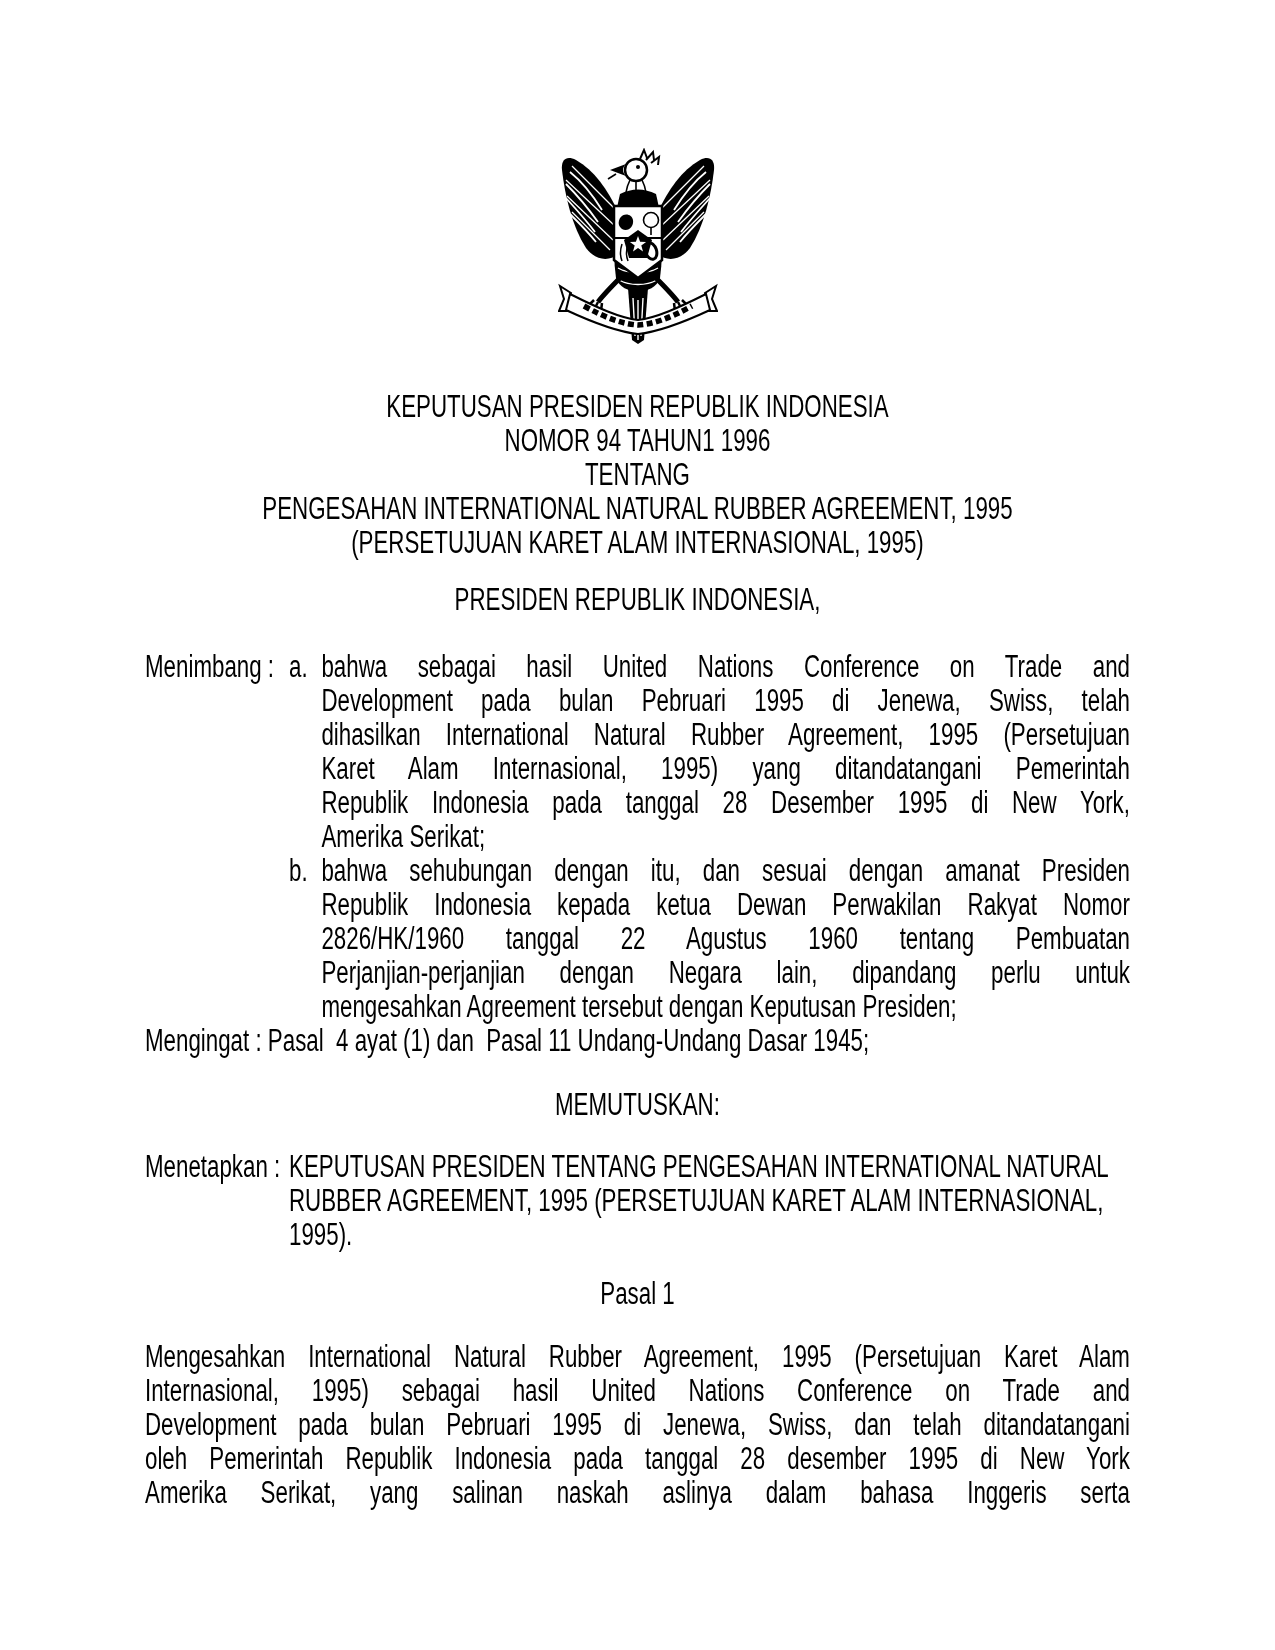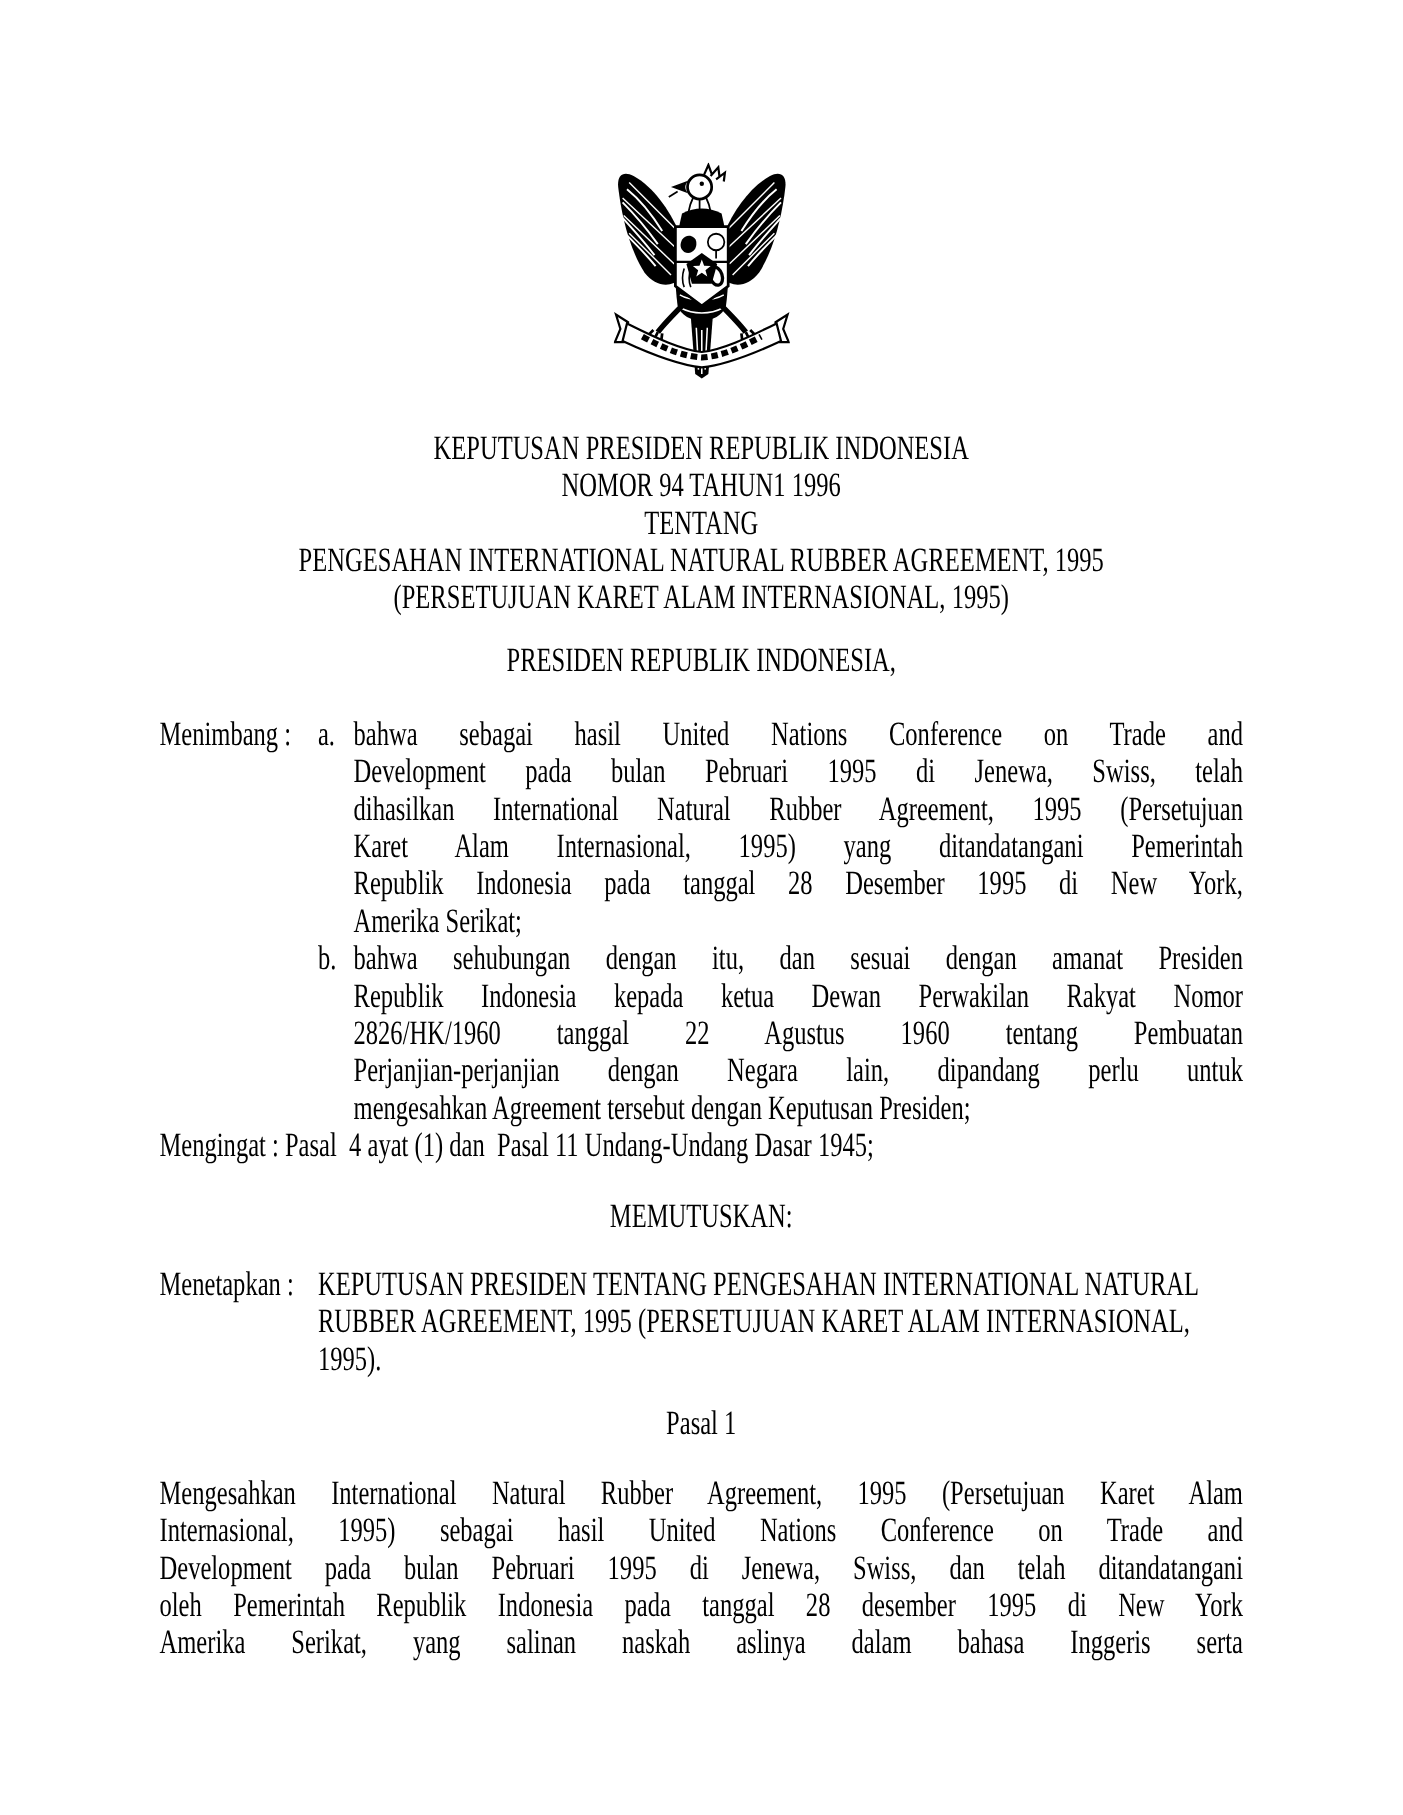--- a/index.html
+++ b/index.html
@@ -2,21 +2,21 @@
 <html><head>
 <meta charset="utf-8">
 <style>
   html, body { margin: 0; padding: 0; background: #ffffff; }
   .page {
     position: relative;
     width: 1275px;
     height: 1650px;
     background: #ffffff;
     color: #000000;
-    font-family: Liberation Serif, serif;
+    font-family: Liberation Sans, sans-serif;
     font-size: 31px;
     line-height: 34px;
     overflow: hidden;
   }
   .content { margin: 0 145px; }
 
   .emblem-wrap { margin-top: 148px; height: 200px; text-align: center; }
   .emblem-wrap svg { display: inline-block; }
 
   

